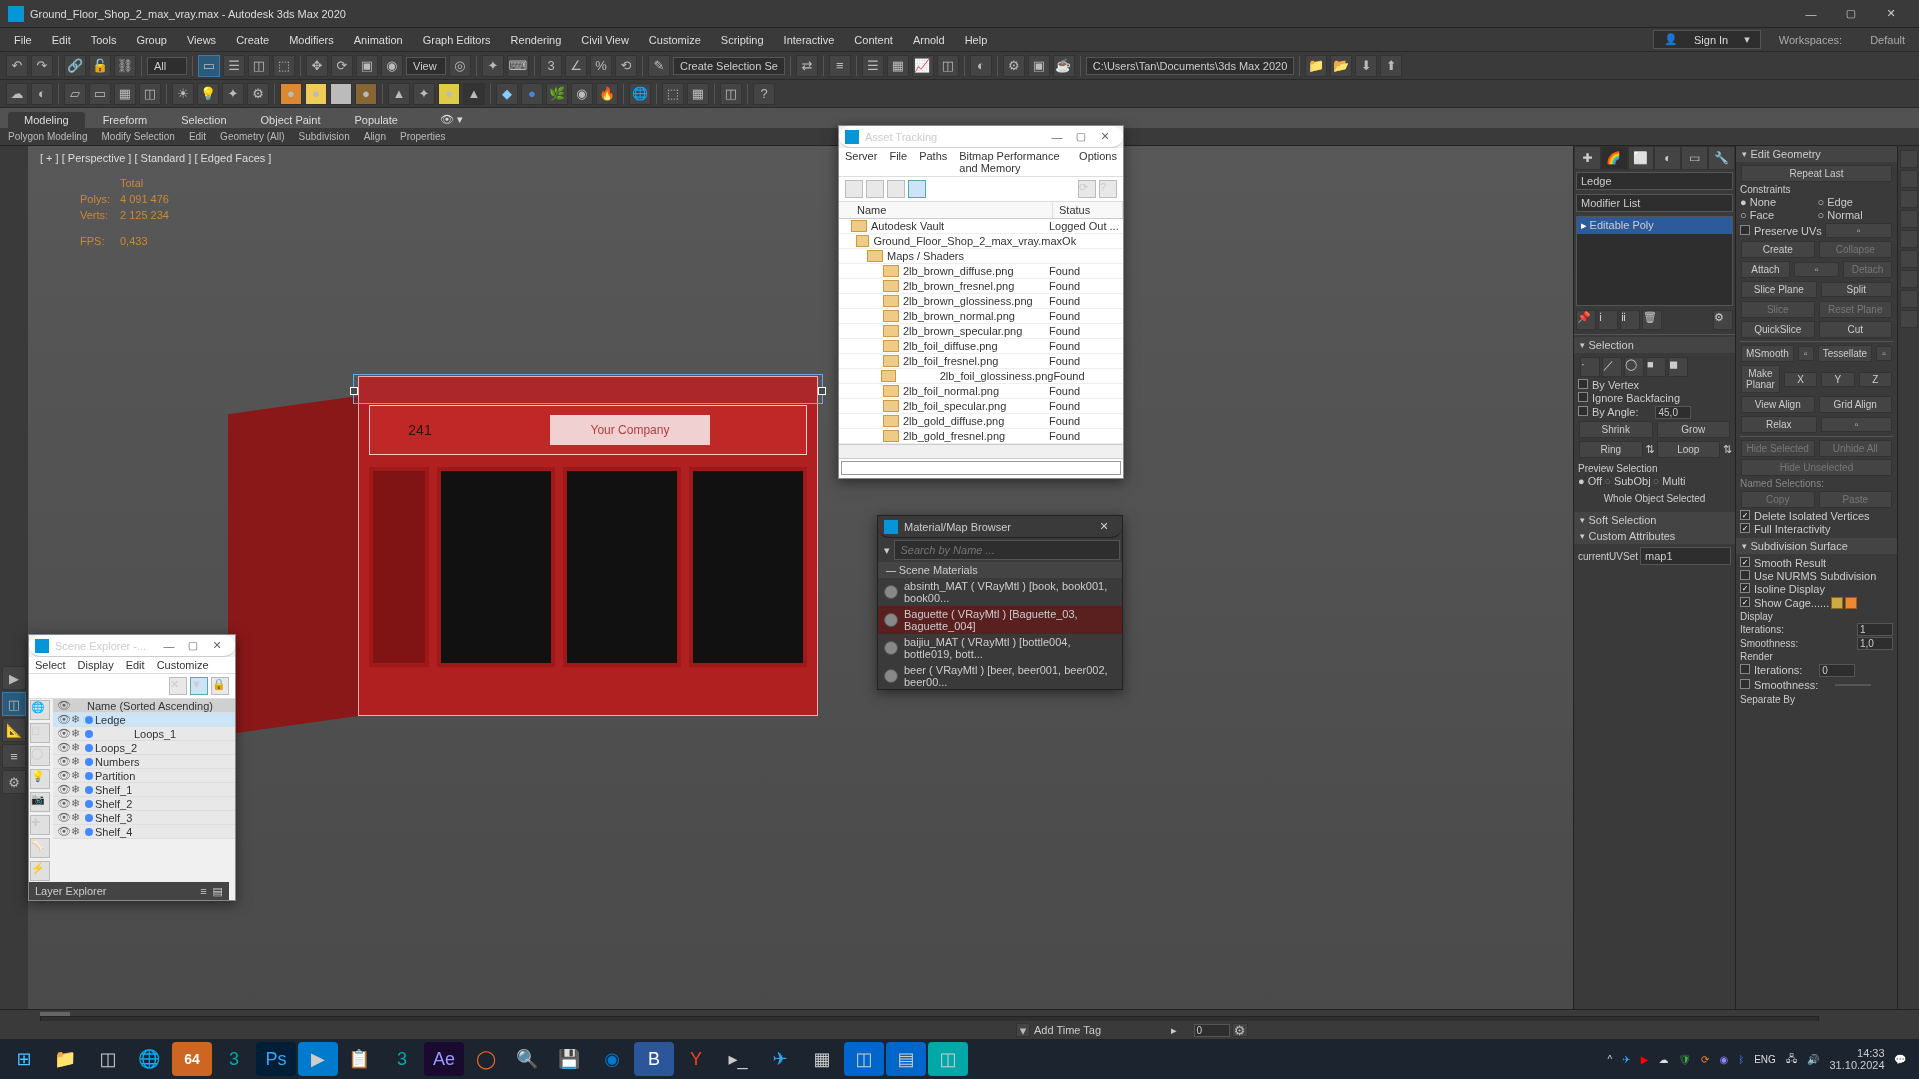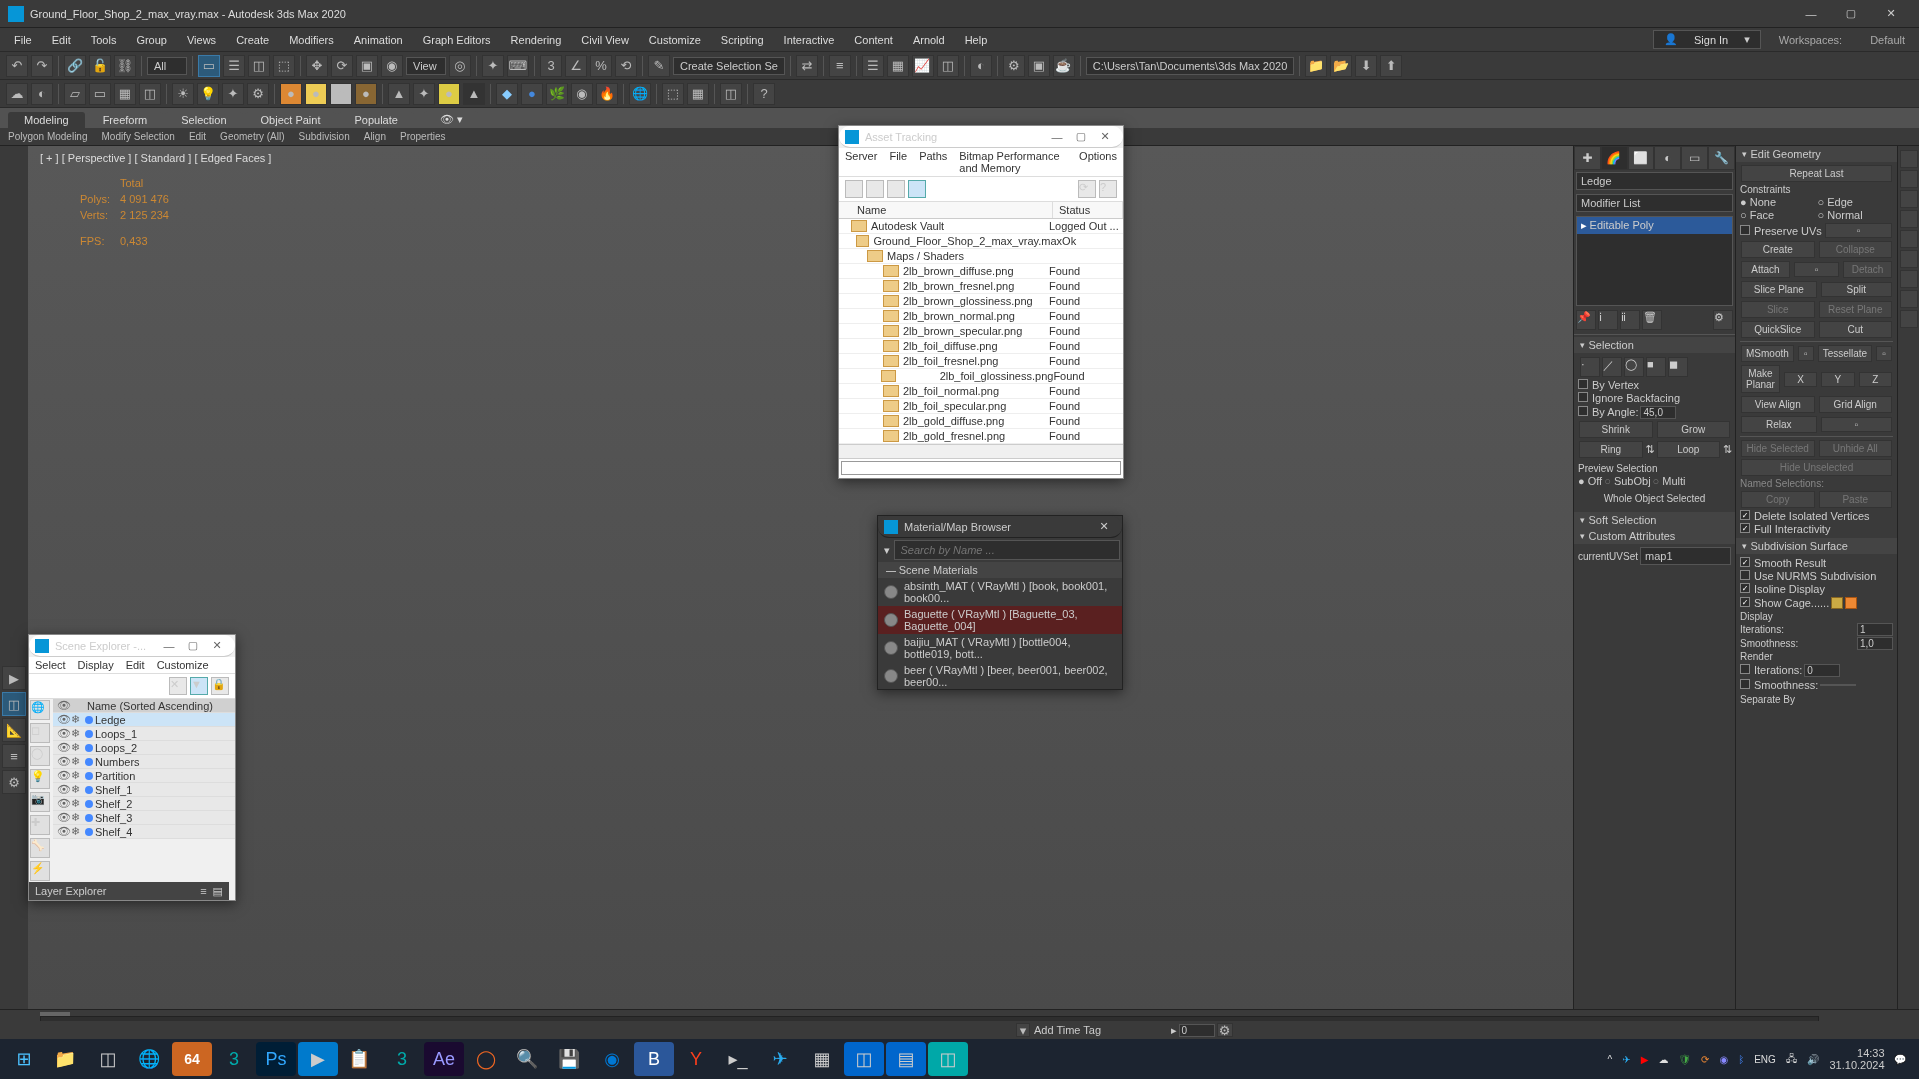--- a/index.html
+++ b/index.html
@@ -51,21 +51,21 @@
 .cmd-input { background:#2e2e2e; border:1px solid #555; padding:2px 4px; margin:2px; }
 .cmd-section-h { background:#444; padding:2px 6px; display:flex; align-items:center; gap:4px; }
 .cmd-section-h::before { content:'▾'; font-size:9px; }
 .cmd-body { padding:2px 4px; }
 .cmd-btn { background:#444; border:1px solid #333; padding:2px 4px; text-align:center; margin:1px; font-size:10px; flex:1; }
 .cmd-btn.small { padding:1px 2px; }
 .cmd-row { display:flex; gap:2px; align-items:center; margin:1px 0; }
 .cmd-check { display:flex; align-items:flex-start; gap:4px; font-size:10px; margin:1px 0; }
 .cmd-check .box { width:10px; height:10px; border:1px solid #888; background:#2e2e2e; display:flex; align-items:center; justify-content:center; font-size:8px; }
 .cmd-check .box.checked::after { content:'✓'; color:#fff; }
-.cmd-spinner { background:#2e2e2e; border:1px solid #555; padding:0 2px; width:36px; font-size:10px; }
+.cmd-spinner { background:#2e2e2e; border:1px solid #555; padding:0 2px; width:36px; font-size:10px;margin-left:15px; }
 .stack-list { background:#2e2e2e; border:1px solid #555; height:90px; margin:2px; }
 .stack-item { padding:2px 4px; }
 .stack-item.sel { background:#2c5a9a; color:#fff; }
 .sel-icons { display:flex; gap:2px; margin:2px; }
 .sel-icons div { width:20px; height:20px; background:#444; border:1px solid #333; }
 .right-tools { width:22px; background:#3a3a3a; border-left:1px solid #222; display:flex; flex-direction:column; gap:2px; padding-top:4px; }
 .right-tools div { width:18px; height:18px; margin:0 2px; background:#444; border:1px solid #333; }
 
 .float-win { position:absolute; background:#f0f0f0; border:1px solid #888; box-shadow:0 3px 12px rgba(0,0,0,0.5); display:flex; flex-direction:column; }
 .float-win.dark { background:#3a3a3a; border:1px solid #222; }
@@ -302,20 +302,36 @@
             </tr>
         <tr>
               <td colspan="2" style="height:8px;"></td>
             </tr>
         <tr>
               <td>FPS:</td>
               <td>0,433</td>
             </tr>
       </tbody>
         </table>
+      <div class="building">
+        <div class="sidewall"></div>
+        <div class="facade">
+          <div class="sign-band">
+            <div class="num">241</div>
+            <div class="company">Your Company</div>
+          </div>
+          <div class="windows-row">
+            <div class="door"></div>
+            <div class="win"></div>
+            <div class="win"></div>
+            <div class="win"></div>
+          </div>
+        </div>
+        <div class="selection-box"></div>
+      </div>
     </div>
 
     <div class="float-win scene-exp">
       <div class="fw-title">
         <div class="icon"></div>
         <span>Scene Explorer -...</span>
         <div class="spacer"></div>
         <div class="wbtn">—</div>
         <div class="wbtn">▢</div>
         <div class="wbtn">✕</div>
@@ -352,21 +368,21 @@
               <div class="se-row sel">
                 <span class="eye">👁</span>
                 <span class="eye">❄</span>
                 <div class="dot"></div>
                 <span style="color:#333;">Ledge</span>
               </div>
               <div class="se-row">
                 <span class="eye">👁</span>
                 <span class="eye">❄</span>
                 <div class="dot"></div>
-                <span style="color:#333;">Loops_1</span>
+                <span style="color:#333;margin-left:39px;">Loops_1</span>
               </div>
               <div class="se-row">
                 <span class="eye">👁</span>
                 <span class="eye">❄</span>
                 <div class="dot"></div>
                 <span style="color:#333;">Loops_2</span>
               </div>
               <div class="se-row">
                 <span class="eye">👁</span>
                 <span class="eye">❄</span>

